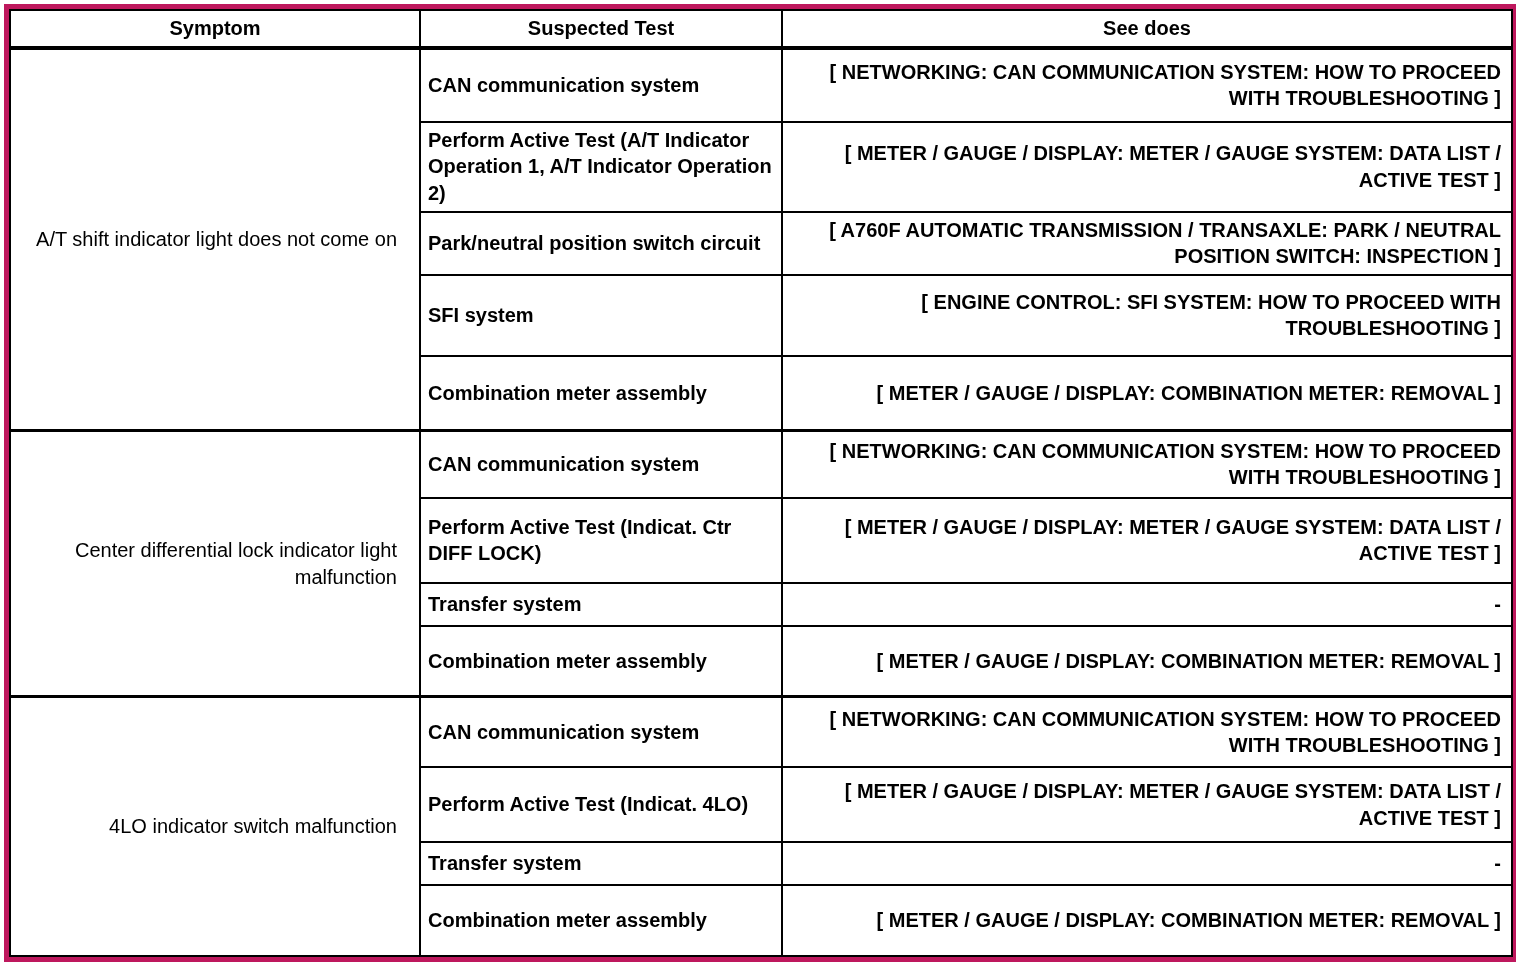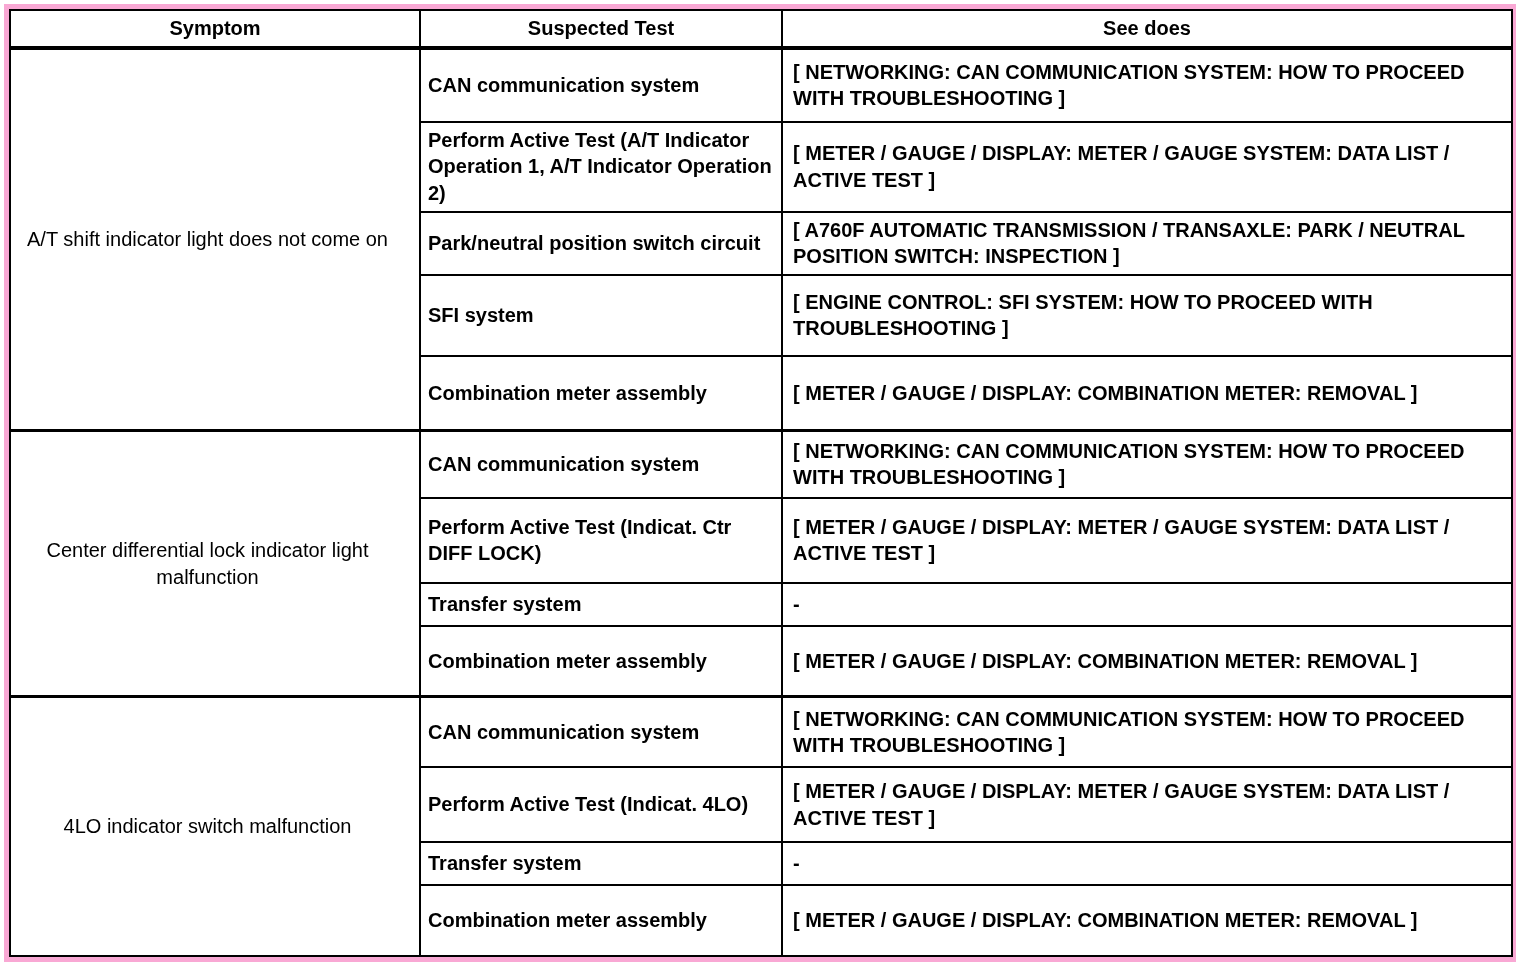--- a/index.html
+++ b/index.html
@@ -7,21 +7,21 @@
     margin: 0;
     padding: 0;
     background: #ffffff;
     width: 1520px;
     height: 966px;
     font-family: "Liberation Sans", sans-serif;
     color: #000000;
   }
   .frame {
     margin: 4px;
-    border: 5px solid #f9a8d4;
+    border: 5px solid #be185d;
     width: 1512px;
     height: 958px;
     background: #ffffff;
   }
   table.tbl {
     border-collapse: collapse;
     table-layout: fixed;
     width: 100%;
     height: 100%;
   }
@@ -35,31 +35,31 @@
     line-height: 1.32;
     overflow: hidden;
   }
   .tbl th {
     font-weight: bold;
     text-align: center;
     height: 38px;
     border-bottom-width: 4px;
   }
   td.sym {
-    text-align: center;
+    text-align: right;
     padding: 4px 22px 4px 7px;
     font-weight: normal;
   }
   td.area {
     text-align: left;
     padding: 4px 6px 4px 7px;
     font-weight: bold;
   }
   td.page {
-    text-align: left;
+    text-align: right;
     font-weight: bold;
     padding: 4px 10px;
   }
   tr.group-start td { border-top-width: 3px; }
 </style>
 </head>
 <body>
 
 <div class="frame">
   <table class="tbl">

